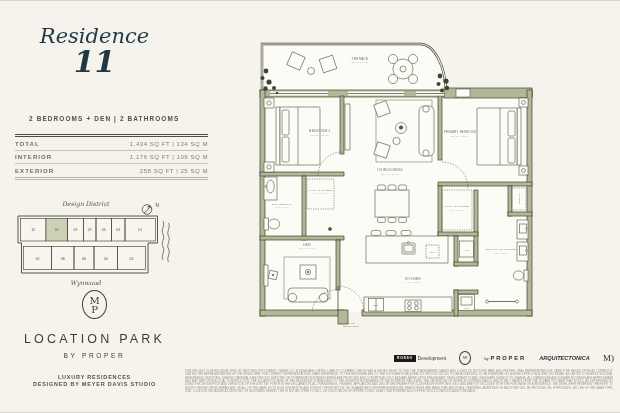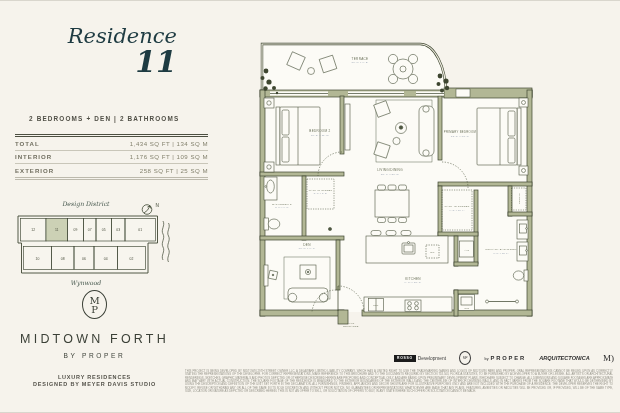--- a/index.html
+++ b/index.html
@@ -6,21 +6,21 @@
   body{
     width:620px;height:413px;
     background:#f6f3ec;
     font-family:"Liberation Sans",sans-serif;
     position:relative;overflow:hidden;
     color:#4c4b42;
   }
   .page{position:absolute;inset:0;background:#f6f3ec;border-top:1px solid #d9d6cd;border-bottom:1px solid #d9d6cd;}
 
   
-  .title-block{position:absolute;left:12px;top:24px;width:165px;text-align:right;color:#1e3b42;}
+  .title-block{position:absolute;left:12px;top:24px;width:165px;text-align:center;color:#1e3b42;}
   .title-line1{font-family:"DejaVu Serif",serif;font-style:italic;font-size:21px;line-height:22px;}
   .title-line2{font-family:"DejaVu Serif",serif;font-style:italic;font-weight:700;font-size:30px;line-height:28px;margin-top:1px;}
   .subtitle{position:absolute;left:29px;top:114px;font-size:6.4px;letter-spacing:1.15px;color:#504f46;font-weight:700;}
 
   .spec-table{position:absolute;left:15px;top:133px;width:193px;border-top:3px double #4c4f41;border-bottom:3px double #bcb9ac;}
   .spec-row{display:flex;justify-content:space-between;align-items:center;height:12.5px;border-bottom:1px solid #c9c6b9;}
   .spec-row:last-child{border-bottom:none;}
   .spec-label{font-size:6.1px;letter-spacing:1px;color:#6f6d5e;font-weight:700;}
   .spec-value{font-size:6.1px;letter-spacing:0.5px;color:#85836f;}
 
@@ -121,21 +121,21 @@
       <path d="M154.5,26 c2.5,4.5 -2.5,8.5 0,13 c2.5,4.5 -2.5,8.5 0,13 c2.5,4.5 -2.5,8.5 0,13"></path>
     </g>
     <text x="72" y="88" font-family="DejaVu Serif,serif" font-style="italic" font-size="6.2" fill="#47584e" text-anchor="middle">Wynwood</text>
   </svg>
 
   <div class="brand">
     <svg class="brand-monogram" width="23" height="27" viewBox="0 0 23 27">
       <text x="11.5" y="12.5" font-family="DejaVu Serif,serif" font-size="10" fill="#3b4037" text-anchor="middle">M</text>
       <text x="11.5" y="21.5" font-family="DejaVu Serif,serif" font-size="10" fill="#3b4037" text-anchor="middle">P</text>
     </svg>
-    <div class="brand-name">MIDTOWN FORTH</div>
+    <div class="brand-name">LOCATION PARK</div>
     <div class="brand-byline">BY PROPER</div>
   </div>
   <div class="tagline">
     <div>LUXURY RESIDENCES</div>
     <div>DESIGNED BY MEYER DAVIS STUDIO</div>
   </div>
 
   <svg class="plan" width="362" height="334" viewBox="0 0 362 334">
 
     <path d="M22,30 H180 A26,50 0 0 1 206,80 H22 Z" fill="#fcfbf6"></path>

